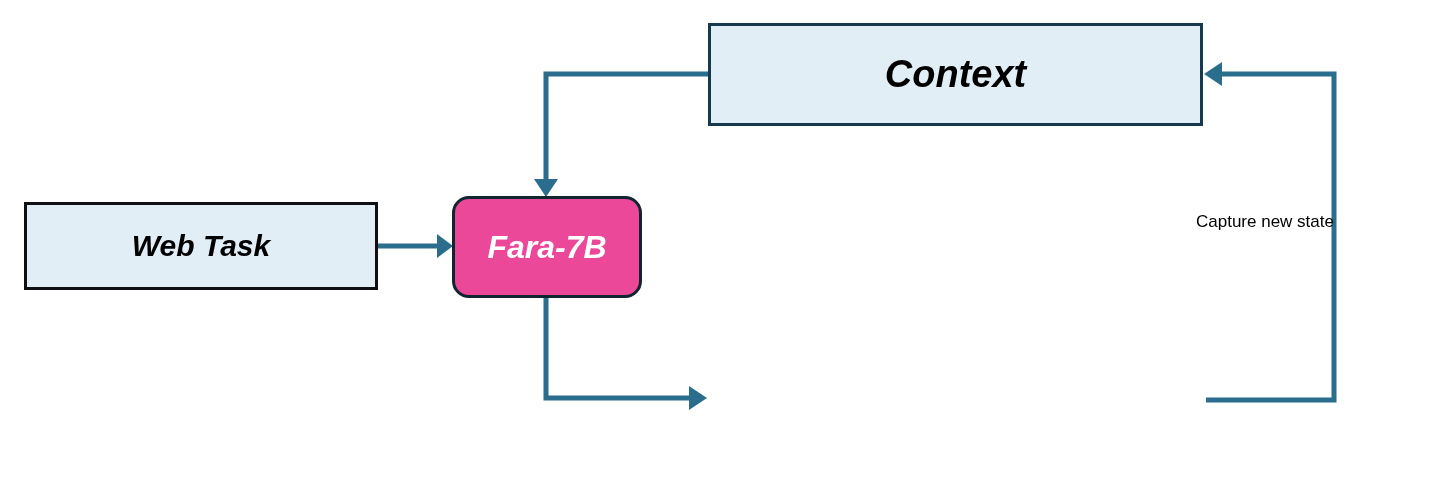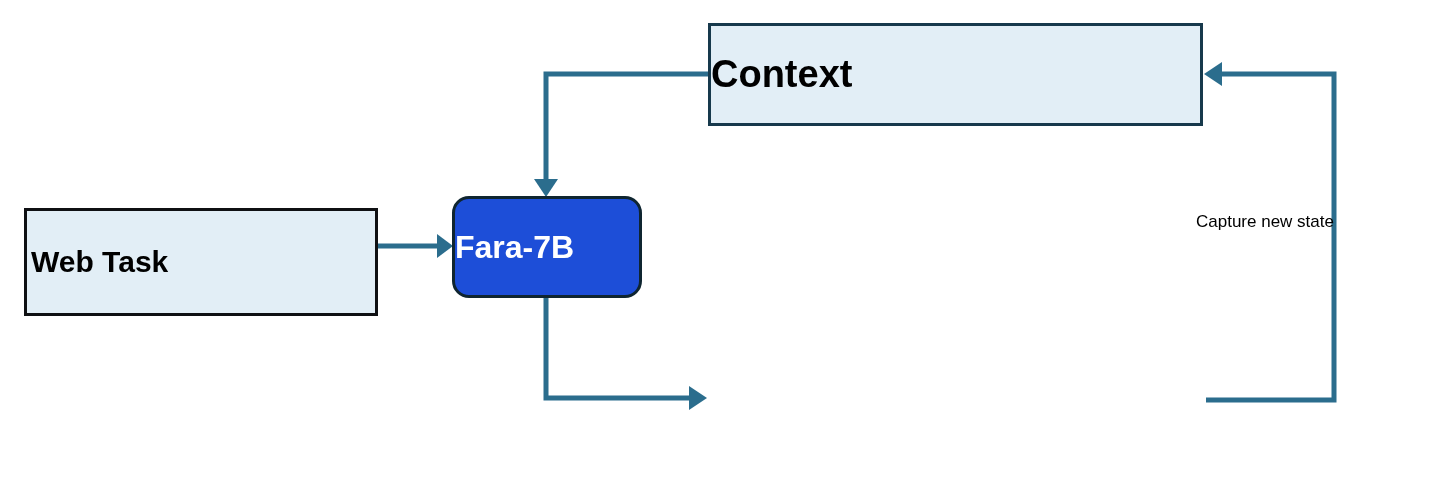--- a/index.html
+++ b/index.html
@@ -22,44 +22,45 @@
     width: 1440px;
     height: 486px;
   }
   .box {
     position: absolute;
     background: #e2eef6;
     border: 3px solid #17394c;
     box-sizing: border-box;
     display: flex;
     flex-direction: column;
-    align-items: flex-start;
+    align-items: center;
     justify-content: center;
     text-align: center;
+    font-style: italic;
   }
   .box-webtask {
-    left: 24px; top: 208px;
-    width: 354px; height: 108px;
+    left: 24px; top: 202px;
+    width: 354px; height: 88px;
     border-color: #0f1013;
     padding: 2px 4px;
   }
   .box-webtask .title {
     font-size: 30px;
     font-weight: 700;
     line-height: 1.15;
   }
   .box-webtask .subtitle {
     font-size: 21px;
     line-height: 1.28;
     max-width: 346px;
   }
   .box-fara {
     left: 452px; top: 196px;
     width: 190px; height: 102px;
-    background: #1d4ed8;
+    background: #ec4899;
     border: 3px solid #0f2530;
     border-radius: 17px;
   }
   .box-fara .fara-label {
     color: #ffffff;
     font-size: 32px;
     font-weight: 700;
   }
   .box-context {
     left: 708px; top: 23px;

